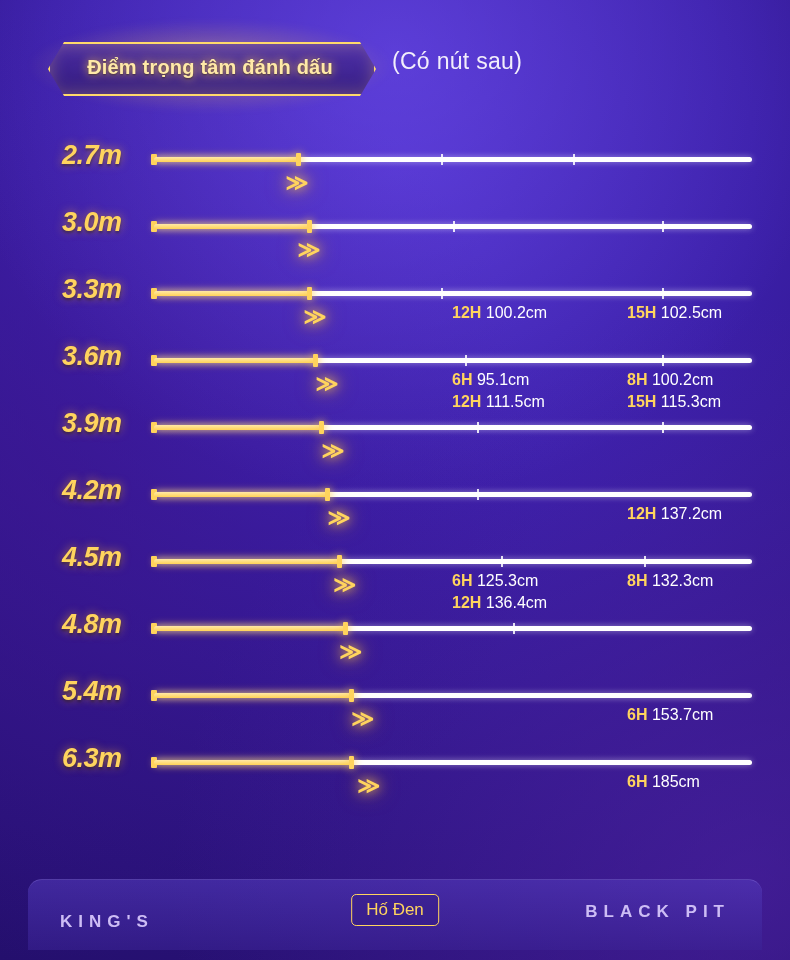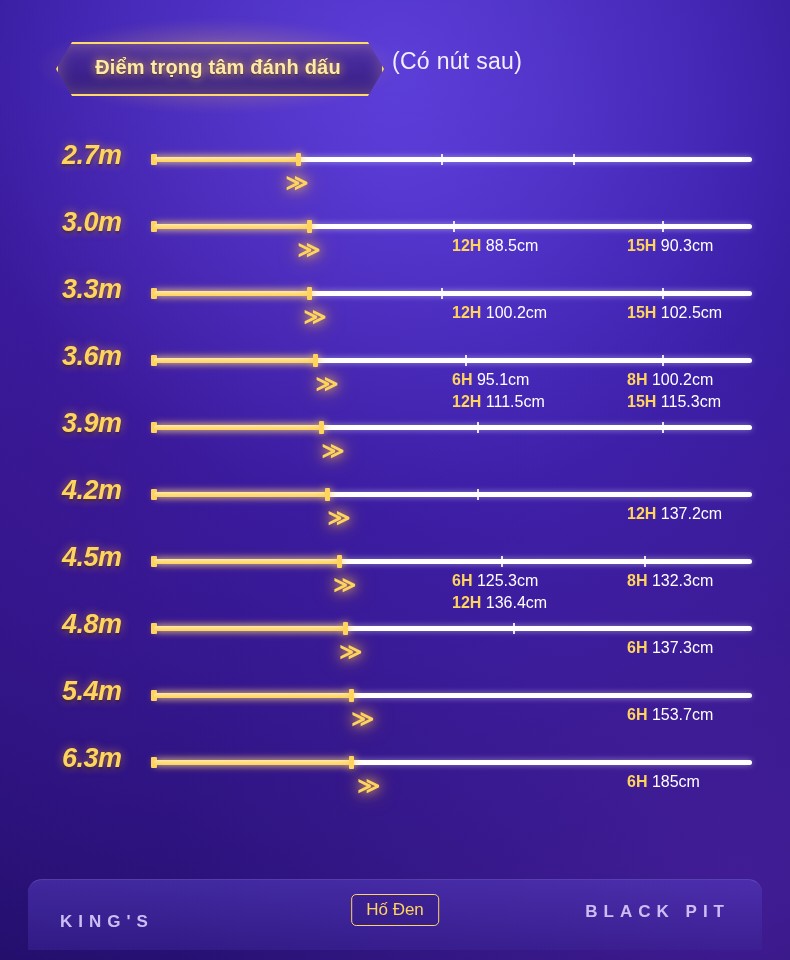--- a/index.html
+++ b/index.html
@@ -27,21 +27,21 @@
 
   
   .header {
     position: absolute;
     left: 0; top: 36px;
     width: 790px;
     height: 78px;
   }
   .banner {
     position: absolute;
-    left: 48px; top: 0;
+    left: 40px; top: 0;
     width: 340px; height: 62px;
   }
   .banner-plate {
     position: absolute;
     left: 8px; top: 6px;
     width: 324px; height: 50px;
     background: linear-gradient(180deg, rgba(70,40,160,0.75) 0%, rgba(45,22,120,0.85) 100%);
     border: 2px solid #ffd96b;
     border-radius: 4px;
     box-shadow:
@@ -242,24 +242,20 @@
     <div class="row">
       <div class="row-label">3.0m</div>
       <div class="track">
         <div class="cap"></div>
         <div class="fill" style="width: 155.48px;"></div>
         <div class="fill-end" style="left: 153.48px;"></div>
         <div class="tick" style="left: 299px;"></div>
         <div class="tick" style="left: 508.3px;"></div>
       </div>
       <div class="chev" style="left: 285.48px;">≫</div>
-      <div class="vals">
-        <div class="vitem" style="left: 0px; top: 0px;"><span class="vk">12H </span><span class="vv">88.5cm</span></div>
-        <div class="vitem" style="left: 175px; top: 0px;"><span class="vk">15H </span><span class="vv">90.3cm</span></div>
-      </div>
     </div>
     <div class="row">
       <div class="row-label">3.3m</div>
       <div class="track">
         <div class="cap"></div>
         <div class="fill" style="width: 155.48px;"></div>
         <div class="fill-end" style="left: 153.48px;"></div>
         <div class="tick" style="left: 287.04px;"></div>
         <div class="tick" style="left: 508.3px;"></div>
       </div>
@@ -328,23 +324,20 @@
     </div>
     <div class="row">
       <div class="row-label">4.8m</div>
       <div class="track">
         <div class="cap"></div>
         <div class="fill" style="width: 191.36px;"></div>
         <div class="fill-end" style="left: 189.36px;"></div>
         <div class="tick" style="left: 358.8px;"></div>
       </div>
       <div class="chev" style="left: 327.34px;">≫</div>
-      <div class="vals">
-        <div class="vitem" style="left: 175px; top: 0px;"><span class="vk">6H </span><span class="vv">137.3cm</span></div>
-      </div>
     </div>
     <div class="row">
       <div class="row-label">5.4m</div>
       <div class="track">
         <div class="cap"></div>
         <div class="fill" style="width: 197.34px;"></div>
         <div class="fill-end" style="left: 195.34px;"></div>
       </div>
       <div class="chev" style="left: 339.3px;">≫</div>
       <div class="vals">

